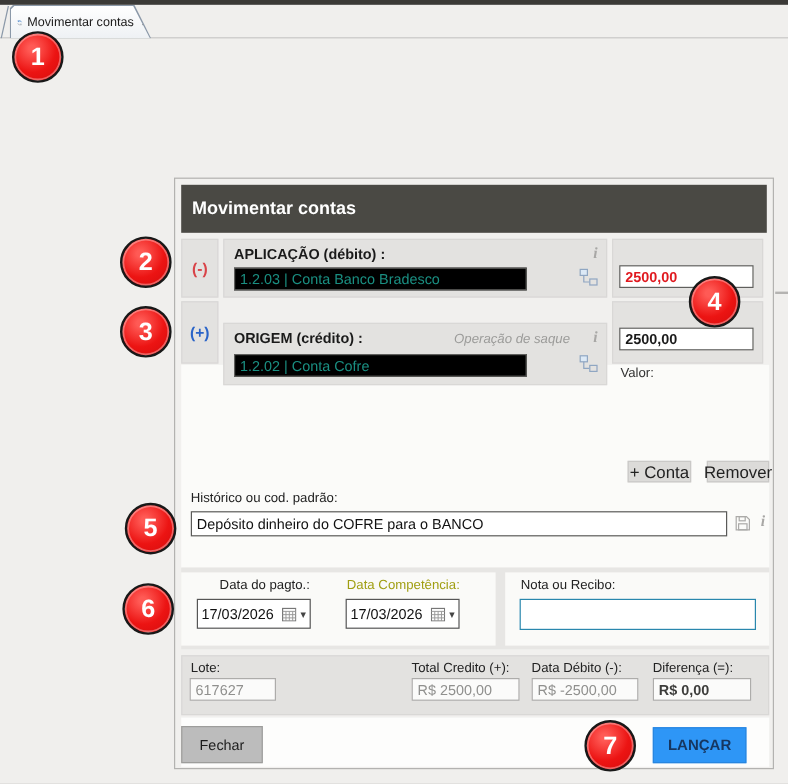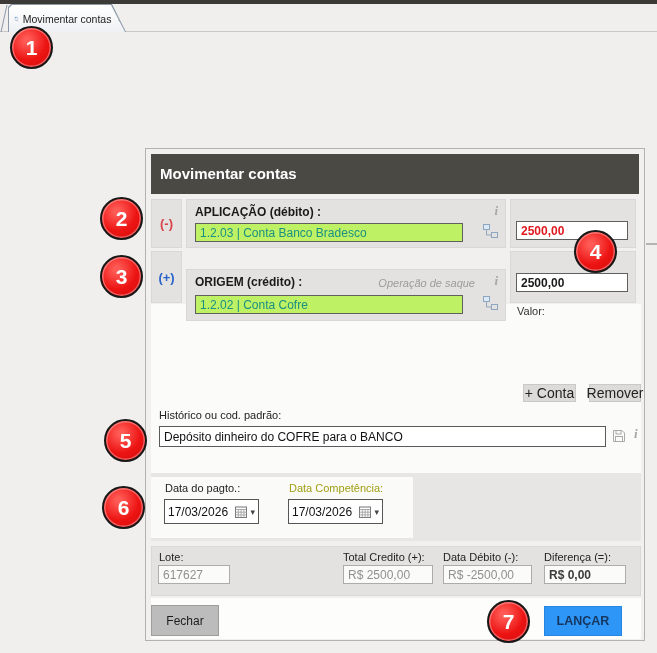--- a/index.html
+++ b/index.html
@@ -34,22 +34,22 @@
   .sign-pos{color:#2a64c8;}
   .mainpanel1{left:40px;top:50px;width:320px;height:49px;}
   .mainpanel2{left:40px;top:120px;width:320px;height:52px;}
   .valorpanel1{left:364px;top:50px;width:126px;height:49px;}
   .valorpanel2{left:364px;top:102px;width:126px;height:52px;}
   .acc-label{position:absolute;left:8px;top:5px;font-weight:bold;font-size:12px;color:#1a1a1a;}
   .acc-tag{position:absolute;right:30px;top:7px;font-style:italic;font-size:11px;color:#9b9b99;}
   .info-i{position:absolute;right:7px;top:3px;font-family:"Liberation Serif",serif;
           font-style:italic;font-weight:bold;font-size:13px;color:#a8a7a5;cursor:pointer;}
   input{font-family:"Liberation Sans",sans-serif;box-sizing:border-box;}
-  .acc-input{position:absolute;left:8px;width:268px;height:19px;border:1px solid #5f5f5d;
-             background:#bef264;font-size:12px;color:#1a8f82;padding:0 4px;}
+  .acc-input{position:absolute;left:8px;width:244px;height:19px;border:1px solid #5f5f5d;
+             background:#000000;font-size:12px;color:#1a8f82;padding:0 4px;}
   .mainpanel1 .acc-input{top:23px;}
   .mainpanel2 .acc-input{top:25px;}
   .tree-btn{position:absolute;left:295px;width:18px;height:18px;cursor:pointer;}
   .mainpanel1 .tree-btn{top:23px;}
   .mainpanel2 .tree-btn{top:25px;}
   .valor-label{position:absolute;left:6px;top:5px;font-size:11px;color:#333;margin-top:48px;}
   .valor-input{position:absolute;left:5px;top:21px;width:112px;height:19px;border:1px solid #5f5f5d;
                background:#fff;font-size:12px;font-weight:bold;padding:0 4px;color:#1a1a1a;}
   .valor-red{color:#e0191f;}
   .mini-btn{position:absolute;height:18px;background:#dcdbd9;border:1px solid #cac9c7;
@@ -60,21 +60,21 @@
   .hist-label{position:absolute;left:13px;top:260px;font-size:11px;color:#222;}
   .hist-input{position:absolute;left:13px;top:277px;width:447px;height:21px;border:1px solid #5a5a58;
               background:#fff;font-size:12px;color:#111;padding:0 4px;}
   .save-icon{position:absolute;left:466px;top:280px;cursor:pointer;}
   .hist-info{position:absolute;left:488px;top:277px;right:auto;}
   .dates-bg{position:absolute;left:5px;top:324px;width:490px;height:68px;background:#e7e6e4;}
   .datepanel{position:absolute;background:#fafaf8;}
   .datepanel-left{left:5px;top:328px;width:262px;height:61px;}
   .datepanel-right{left:275px;top:328px;width:220px;height:61px;}
   .fld-label{position:absolute;font-size:11px;color:#222;top:5px;}
-  .pagto-label{left:14px;}
+  .pagto-label{left:32px;}
   .comp-label{left:138px;color:#a09e12;}
   .nota-label{left:13px;}
   .datefield{position:absolute;top:22px;width:95px;height:25px;border:1px solid #555;background:#fff;
              display:flex;align-items:center;padding:0 3px;box-sizing:border-box;cursor:text;}
   .pagto-field{left:13px;}
   .comp-field{left:137px;}
   .datefield .dval{flex:1;font-size:12px;color:#111;}
   .drop-arrow{font-size:9px;color:#444;margin-left:3px;}
   .nota-input{position:absolute;left:12px;top:22px;width:197px;height:26px;border:1px solid #2987ad;
               background:#fff;font-size:12px;padding:0 4px;}
@@ -202,20 +202,24 @@
       <div class="fld-label comp-label">Data Competência:</div>
       <div class="datefield comp-field">
         <span class="dval">17/03/2026</span>
         <svg width="12" height="12" viewBox="0 0 12 12">
           <rect x="0.5" y="1" width="11" height="10.5" fill="#fcfcfc" stroke="#777"></rect>
           <path d="M0.5 3.5 H11.5 M0.5 6.2 H11.5 M0.5 8.9 H11.5 M3.3 3.5 V11.5 M6.1 3.5 V11.5 M8.9 3.5 V11.5" stroke="#999" stroke-width="0.8"></path>
         </svg>
         <span class="drop-arrow">▾</span>
       </div>
     </div>
+    <div class="datepanel datepanel-right">
+      <div class="fld-label nota-label">Nota ou Recibo:</div>
+      <input class="nota-input" value="" style="">
+    </div>
 
     <div class="totals-bg"></div>
     <div class="tot-label lote-label" style="position:absolute;left:13px;top:402px;">Lote:</div>
     <input class="tot-input lote-input" style="position: absolute; left: 12px; top: 416px;" readonly="" value="617627">
     <div class="tot-label" style="position:absolute;left:197px;top:402px;">Total Credito (+):</div>
     <input class="tot-input cred-input" style="position: absolute; left: 197px; top: 416px;" readonly="" value="R$ 2500,00">
     <div class="tot-label" style="position:absolute;left:297px;top:402px;">Data Débito (-):</div>
     <input class="tot-input deb-input" style="position: absolute; left: 297px; top: 416px;" readonly="" value="R$ -2500,00">
     <div class="tot-label" style="position:absolute;left:398px;top:402px;">Diferença (=):</div>
     <input class="tot-input dif-input" style="position: absolute; left: 398px; top: 416px;" readonly="" value="R$ 0,00">

